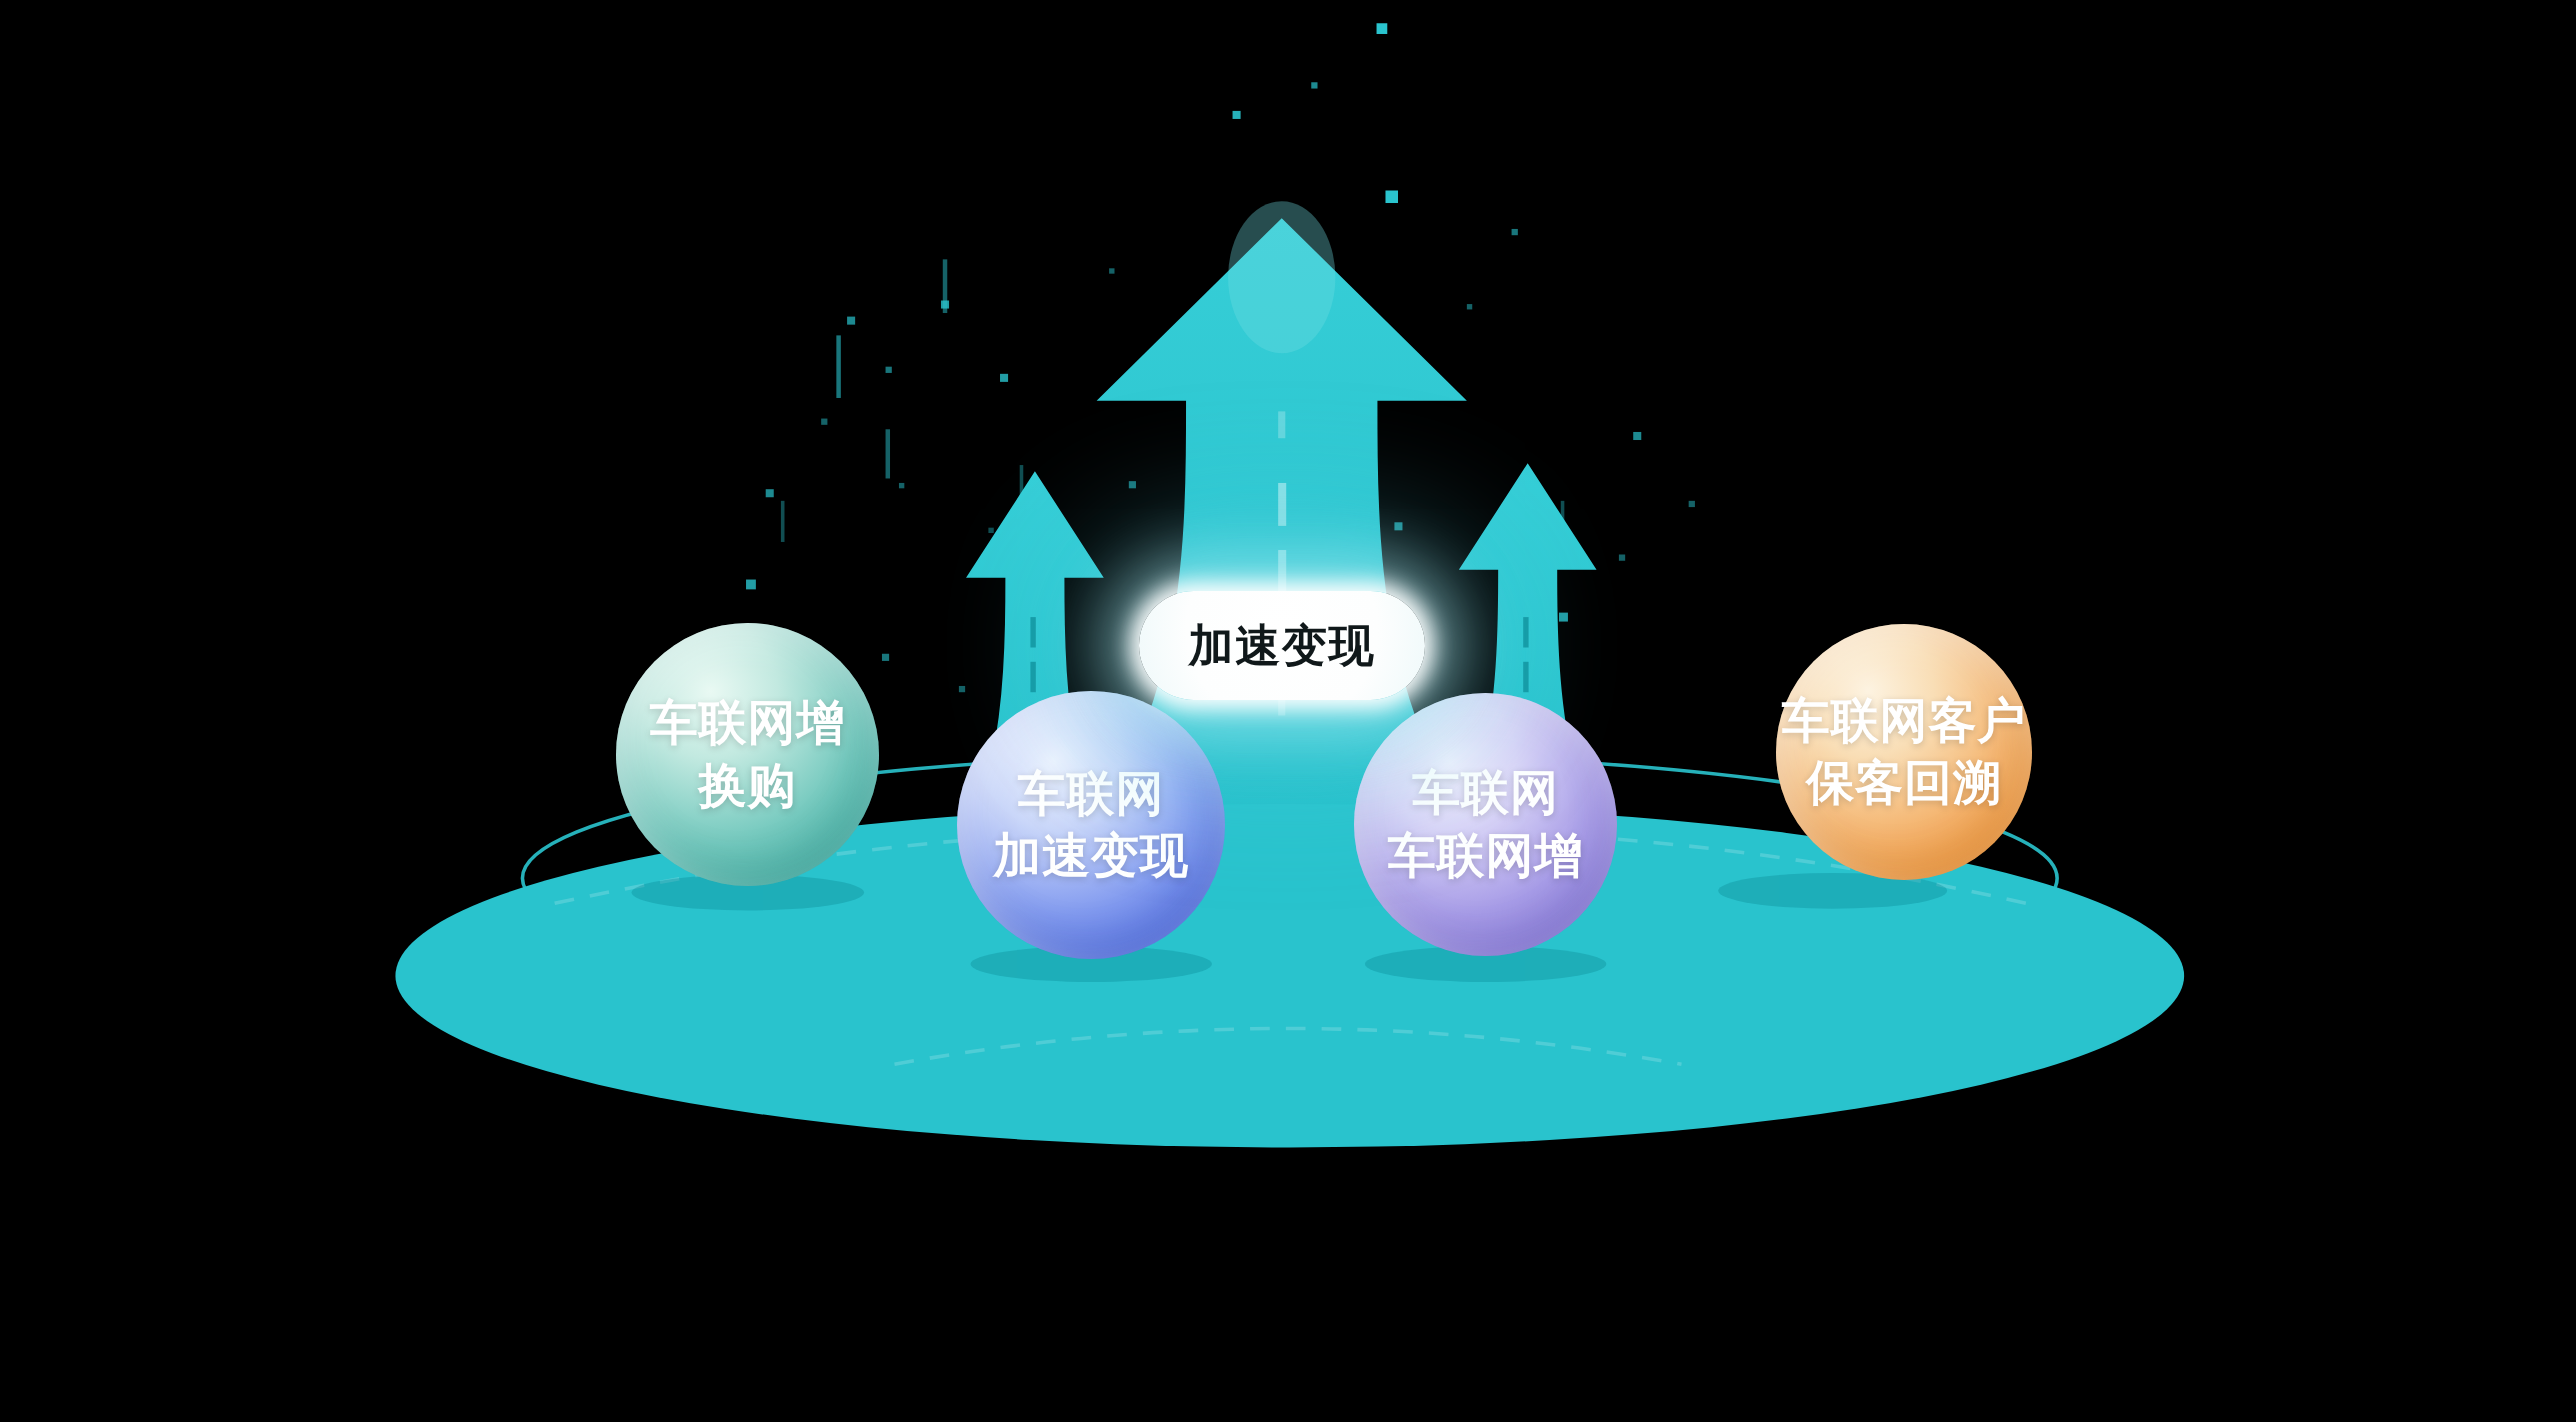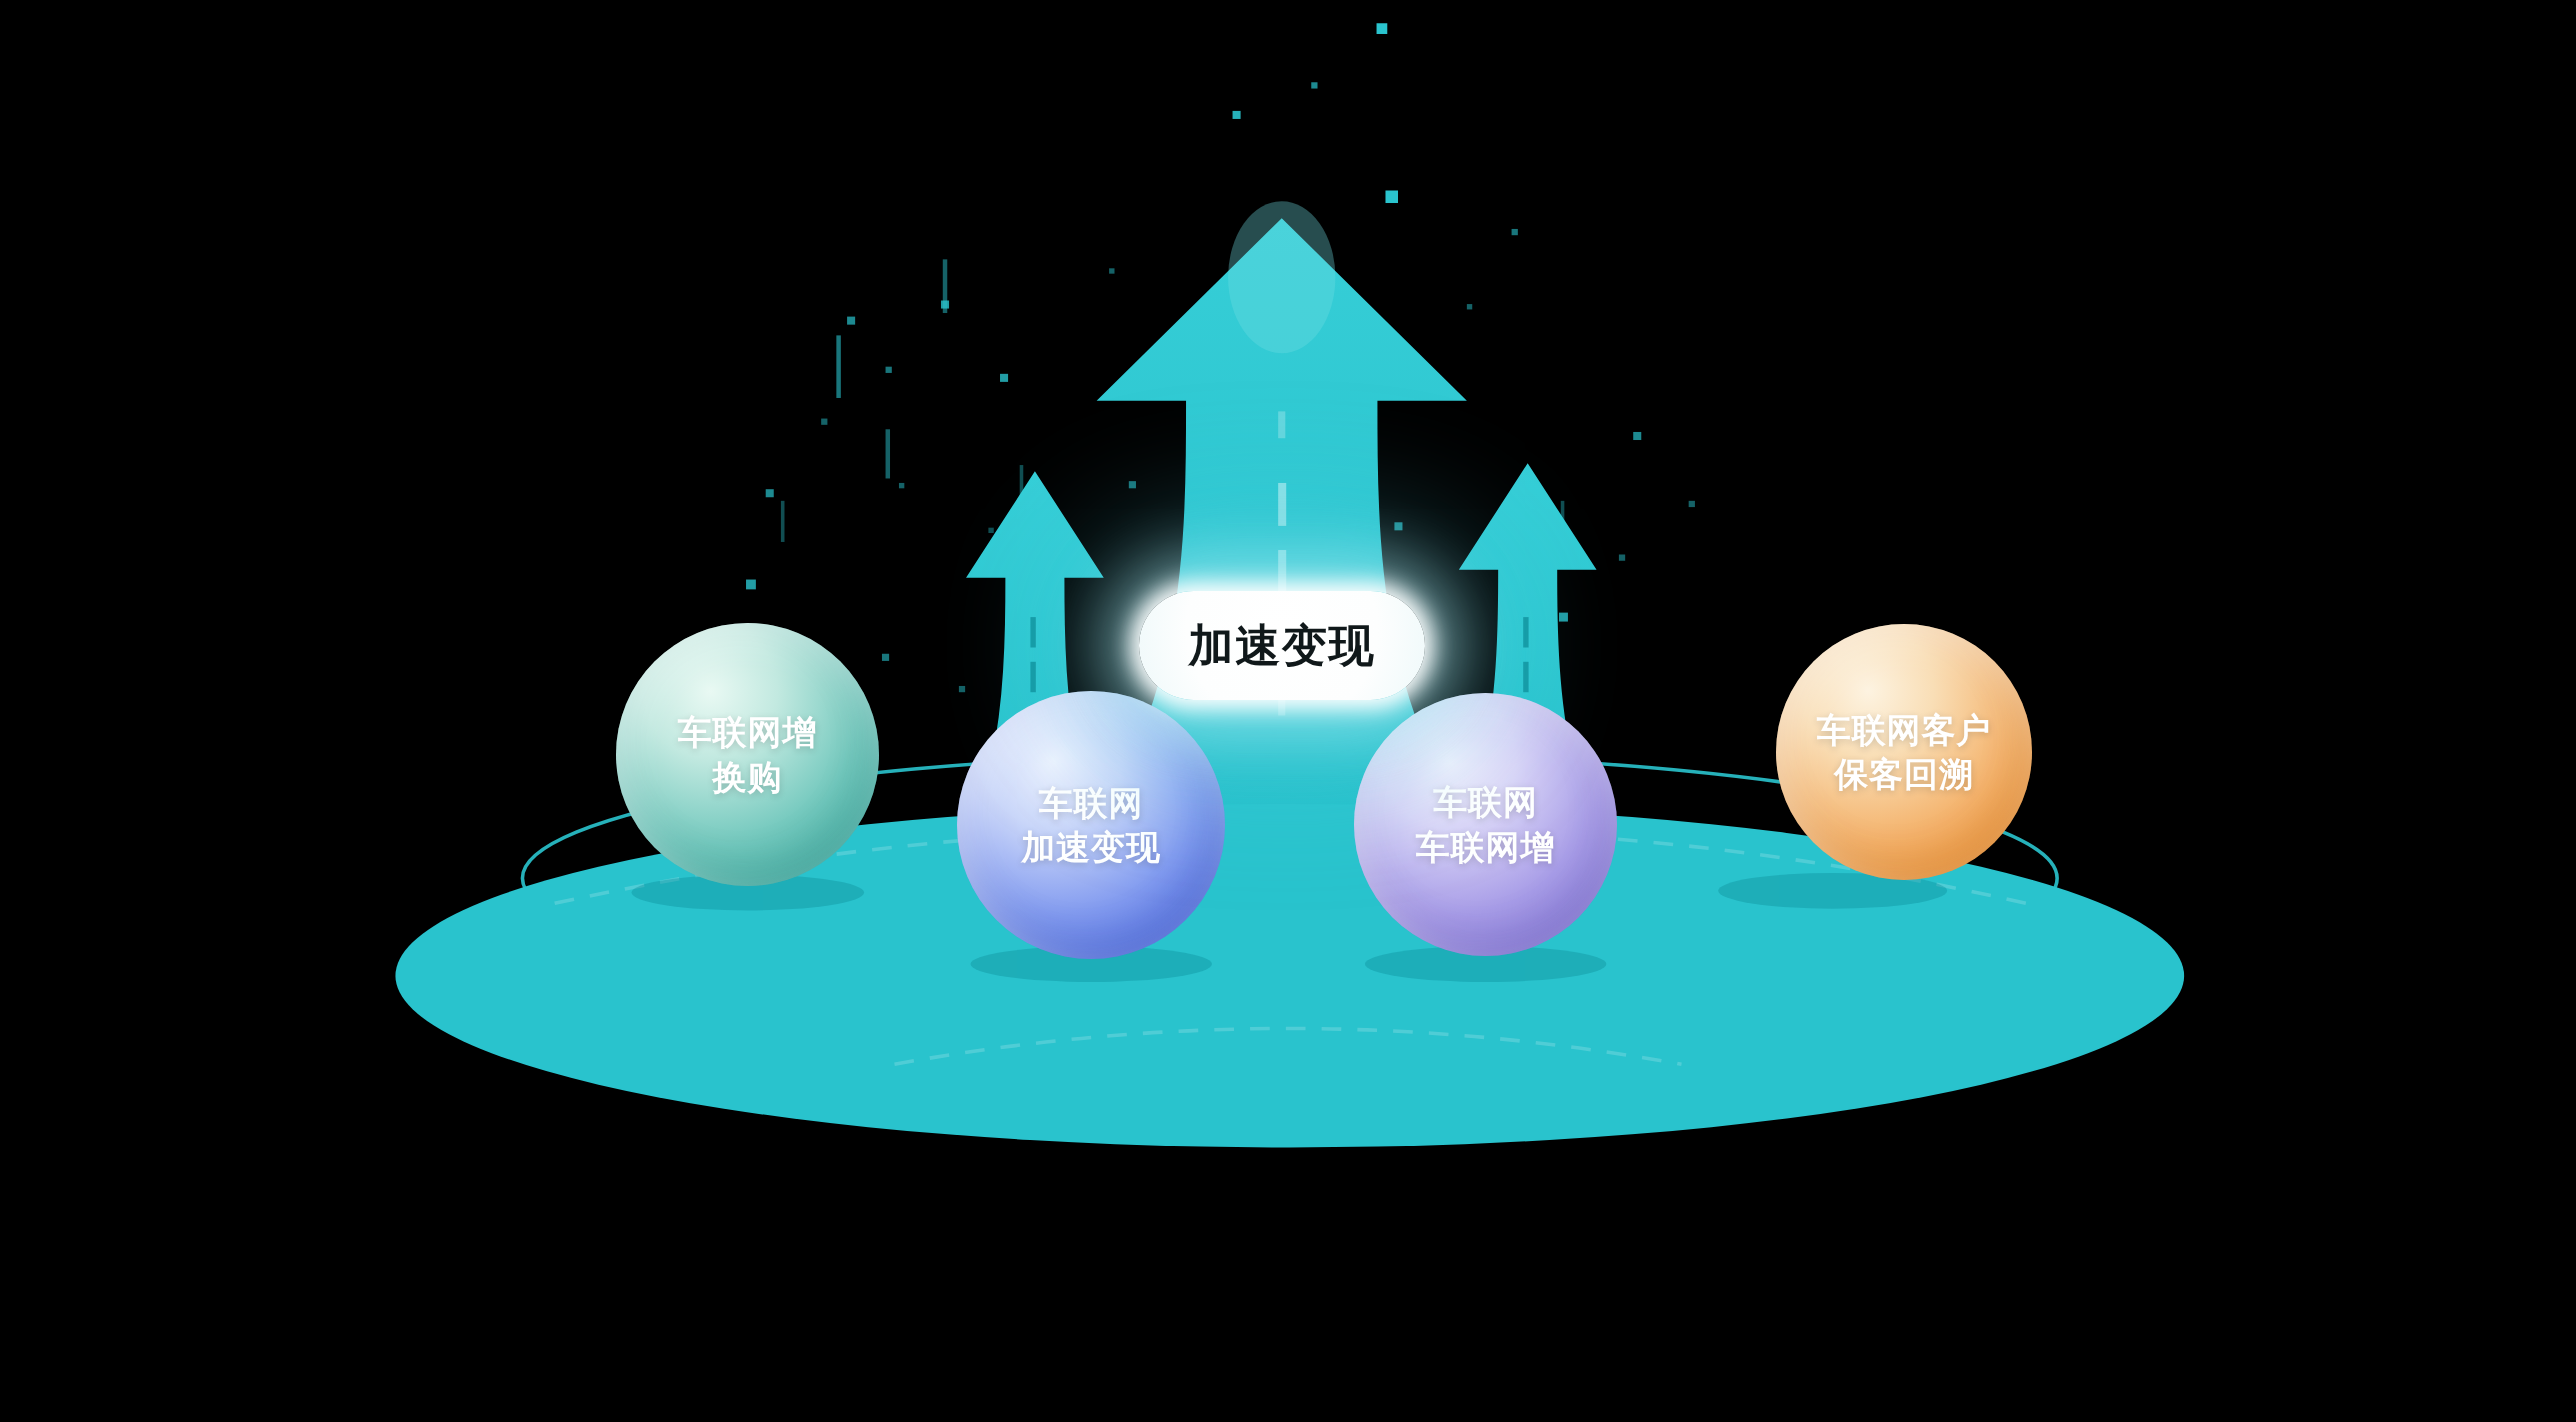--- a/index.html
+++ b/index.html
@@ -41,21 +41,21 @@
   
   .bubble {
     position: absolute;
     border-radius: 50%;
     display: flex;
     flex-direction: column;
     align-items: center;
     justify-content: center;
     text-align: center;
     color: #ffffff;
-    font-size: 34px;
+    font-size: 48px;
     font-weight: 600;
     line-height: 1.3;
     letter-spacing: 0.9px;
     text-shadow: 0 1.8px 7.2px rgba(0,0,0,0.18);
     z-index: 4;
   }
   .bubble-1 {
     left: 616px; top: 623px; width: 263px; height: 263px;
     background: radial-gradient(circle at 36% 26%,
       #e9f9f3 0%, #c2e9e0 26%, #72c8bd 60%, #44afa4 84%, #3aa096 100%);

